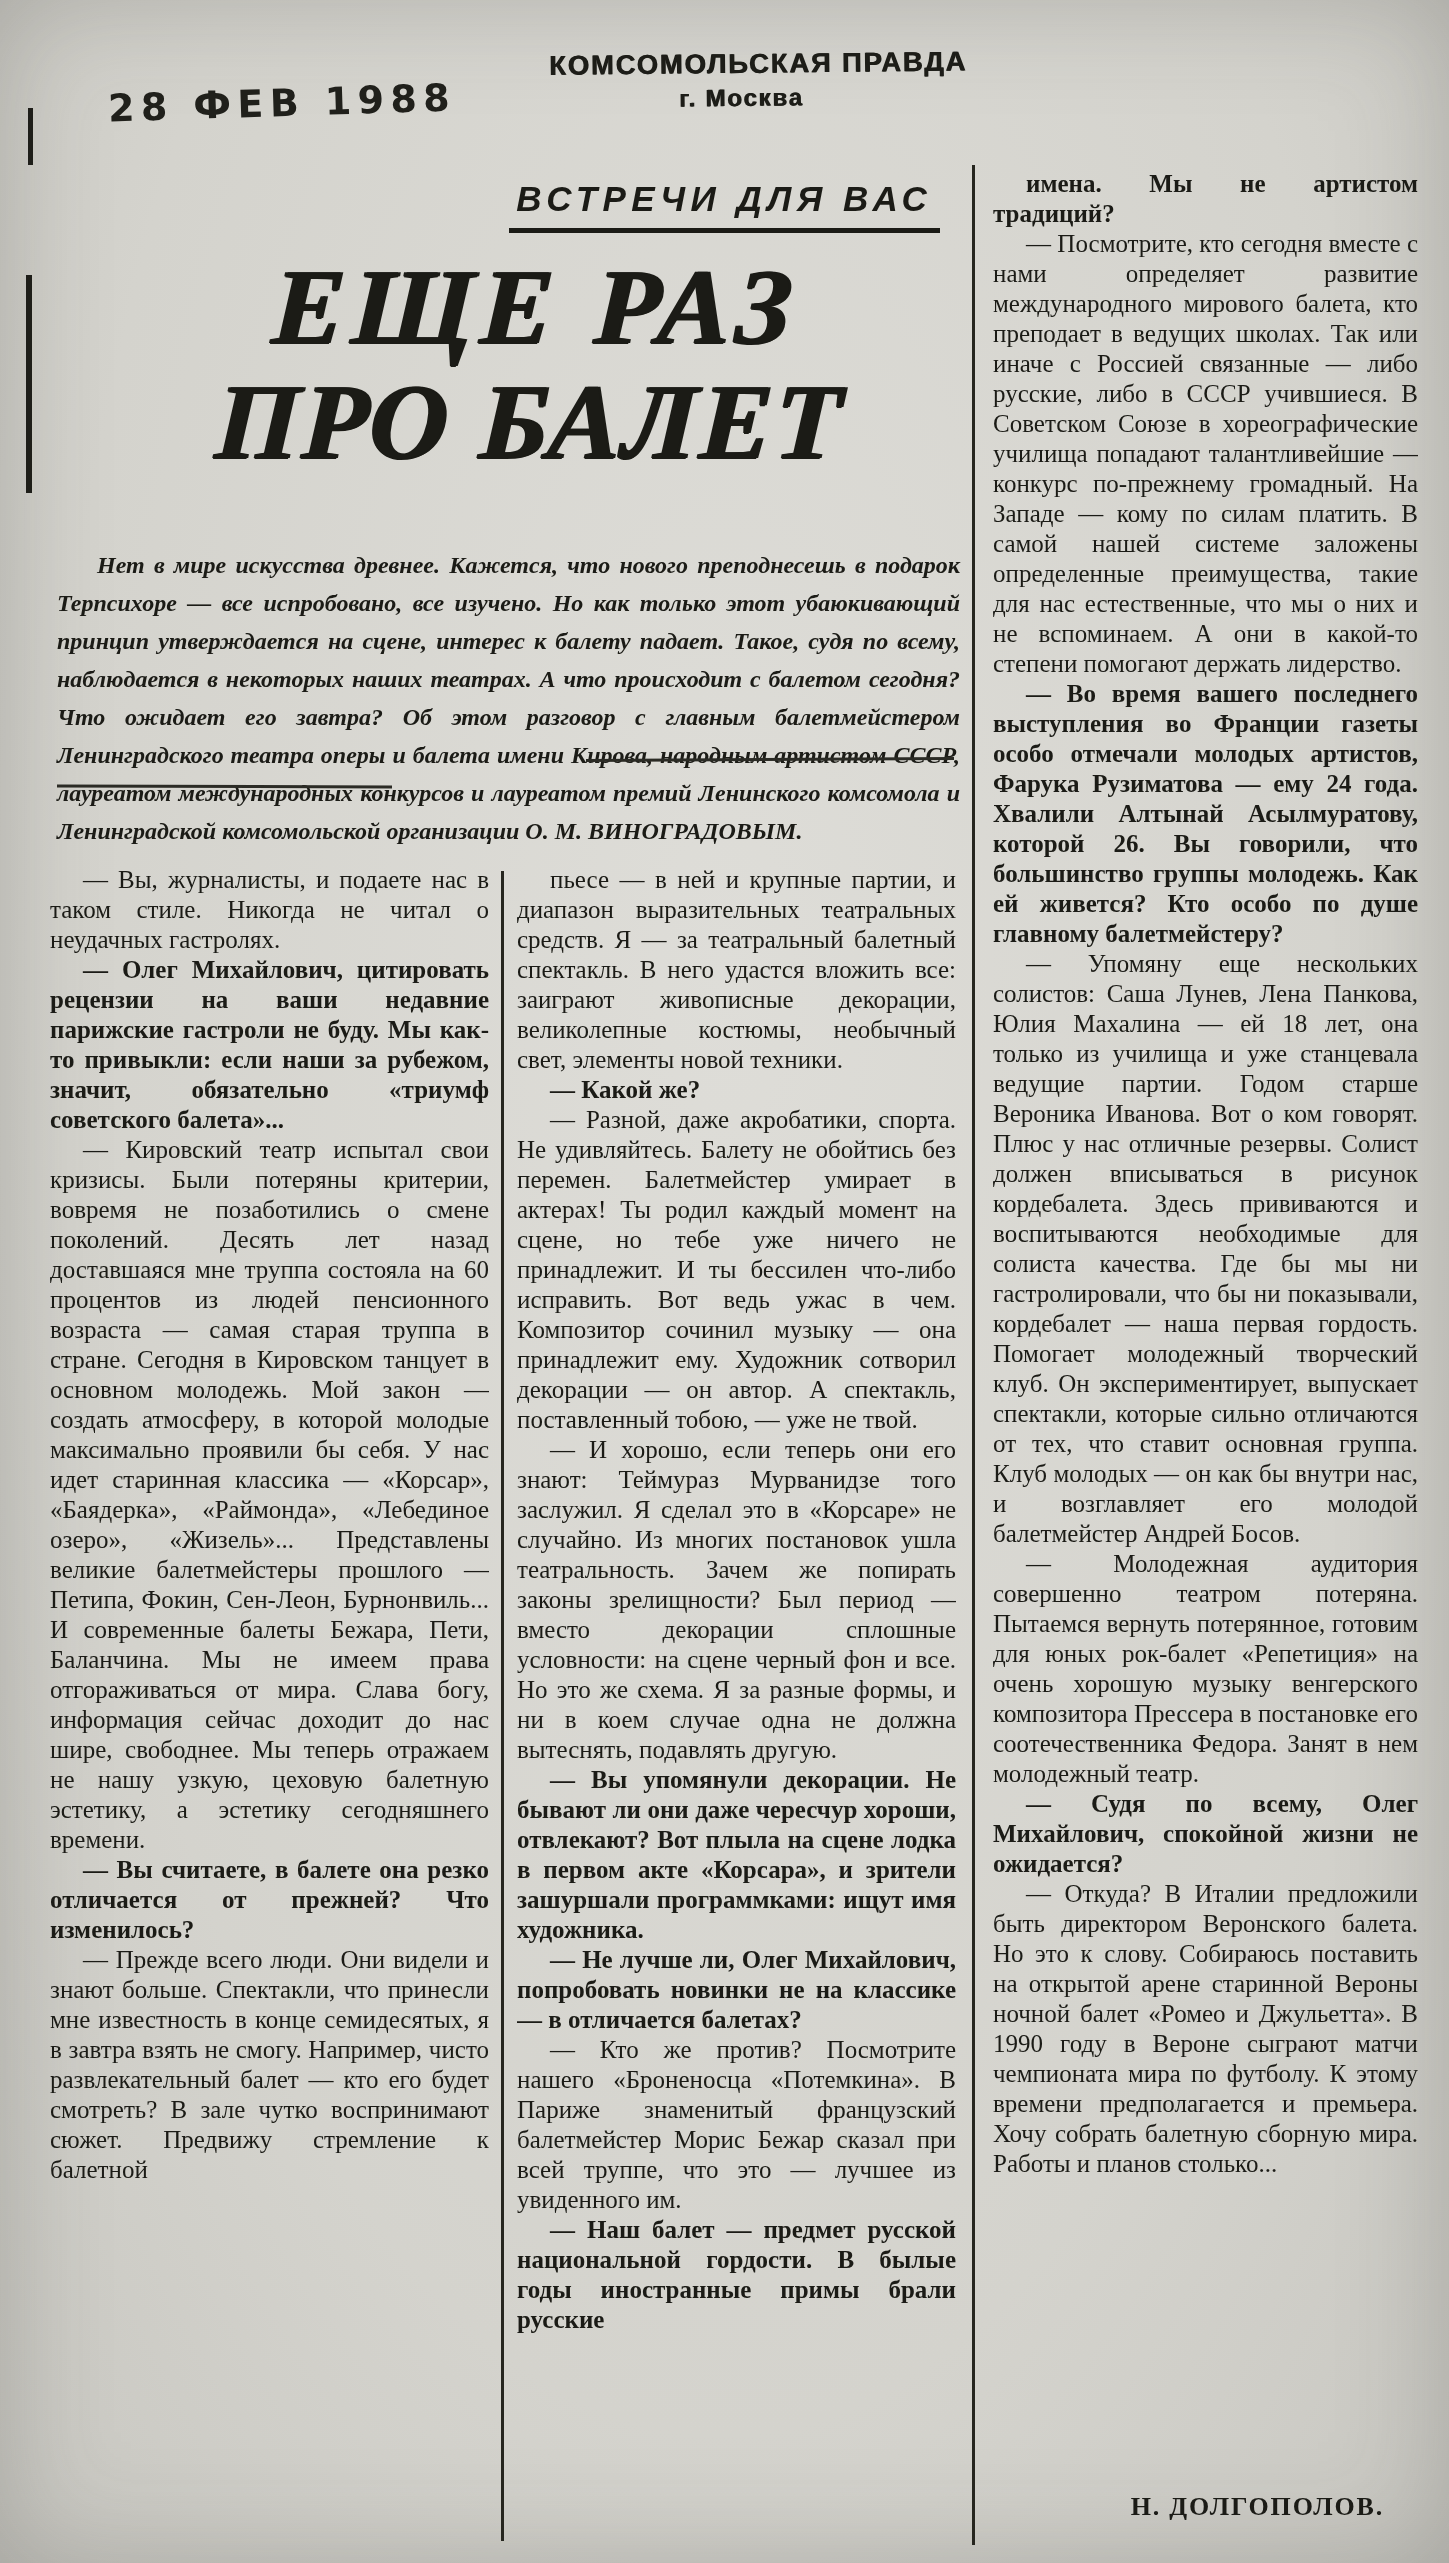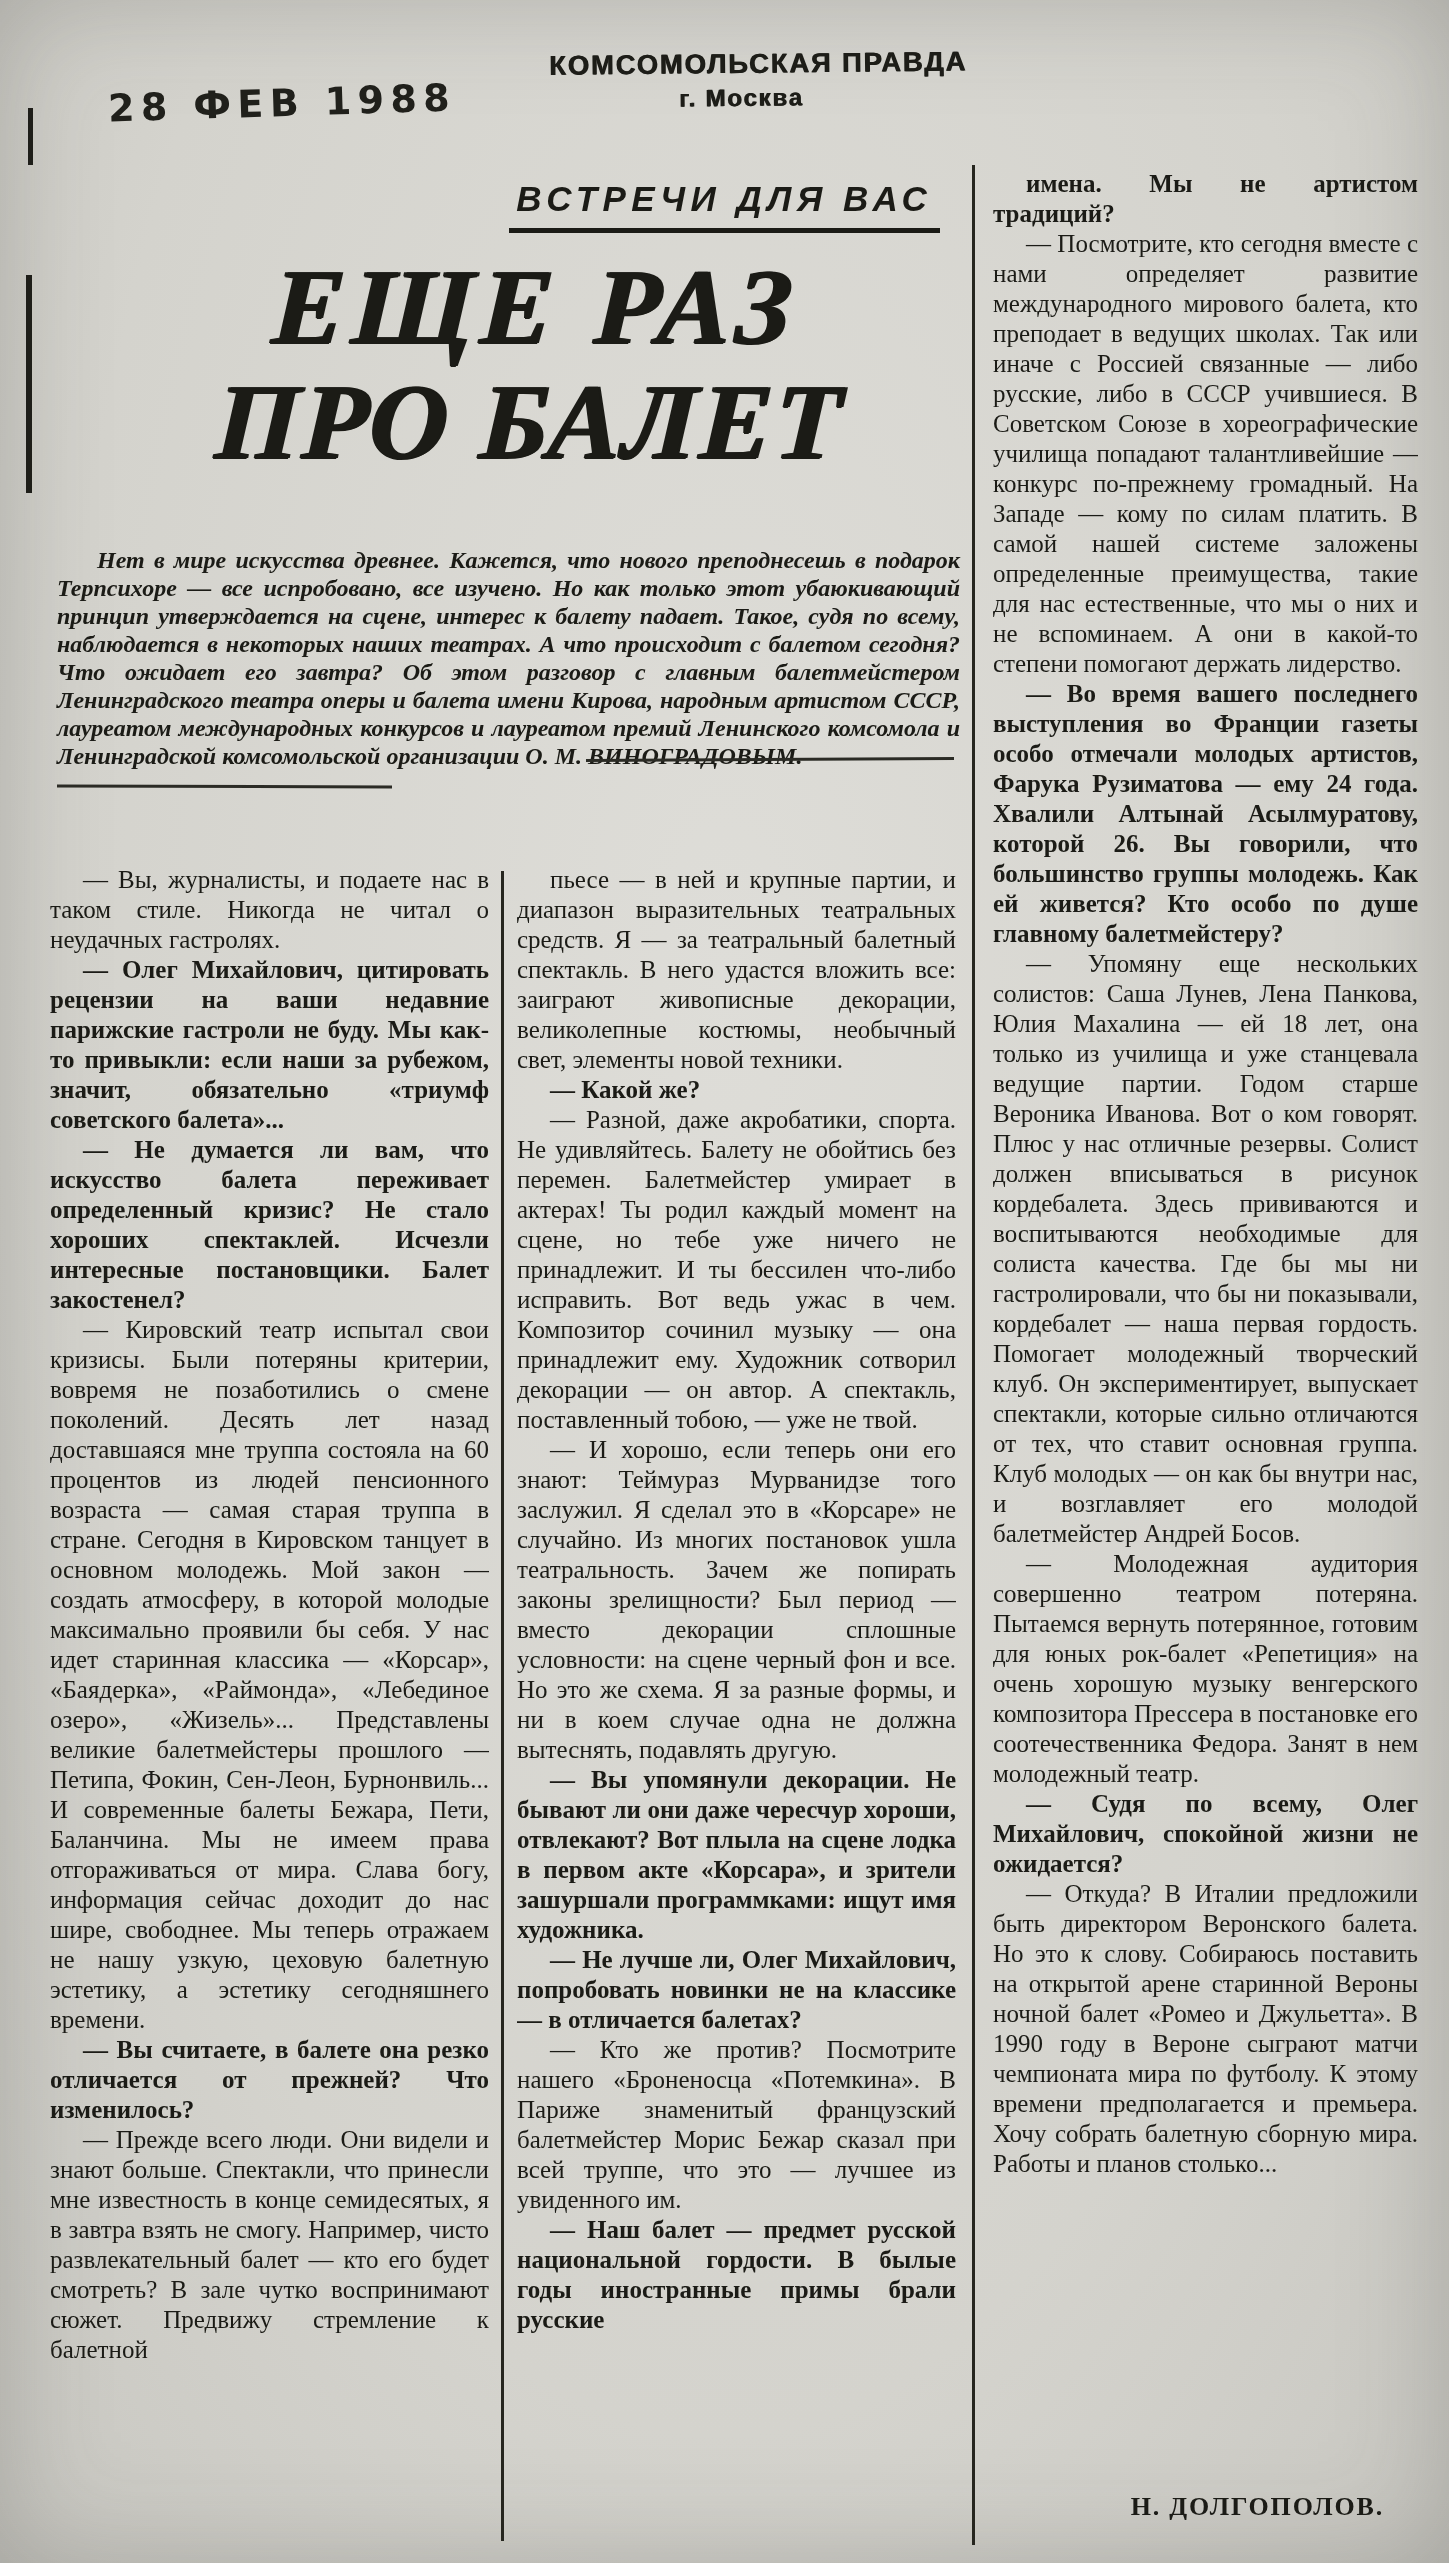--- a/index.html
+++ b/index.html
@@ -44,21 +44,21 @@
     font-weight:bold; font-style:italic; transform:skewX(-3deg);
   }
   .headline .l1 { font-size:108px; line-height:1.02; letter-spacing:7.3px;
     text-shadow:2.7px 0 0 currentColor, 0.9px 0.9px 0 currentColor; }
   .headline .l2 { font-size:108px; line-height:1.12; letter-spacing:2.7px;
     text-shadow:2.7px 0 0 currentColor, 0.9px 0.9px 0 currentColor; }
 
   
   .lead {
     position:absolute; left:57px; top:546px; width:903px;
-    font-size:24px; line-height:28px; font-weight:bold; font-style:italic;
+    font-size:24px; line-height:38px; font-weight:bold; font-style:italic;
     text-align:justify; text-indent:40px; hyphens:auto;
   }
   .pen-underline { position:absolute; height:2.7px; background:#2b2b25; }
   .pen-underline.u1 { left:586px; top:758px; width:368px; transform:rotate(-0.3deg); }
   .pen-underline.u2 { left:57px;  top:785px; width:335px; transform:rotate(0.2deg); }
 
   
   .col {
     position:absolute; text-align:justify;
     font-size:25px; line-height:30px; overflow:hidden; hyphens:auto;
@@ -107,21 +107,20 @@
   <div class="lead">Нет в мире искусства древнее. Кажется, что нового преподнесешь в подарок Терпсихоре — все испробовано, все изучено. Но как только этот убаюкивающий принцип утверждается на сцене, интерес к балету падает. Такое, судя по всему, наблюдается в некоторых наших театрах. А что происходит с балетом сегодня? Что ожидает его завтра? Об этом разговор с главным балетмейстером Ленинградского театра оперы и балета имени Кирова, народным артистом СССР, лауреатом международных конкурсов и лауреатом премий Ленинского комсомола и Ленинградской комсомольской организации О. М. ВИНОГРАДОВЫМ.</div>
   <div class="pen-underline u1"></div>
   <div class="pen-underline u2"></div>
 
   <div class="vrule r1"></div>
   <div class="vrule r2"></div>
 
   <div class="col col1">
       <p class="para">— Вы, журналисты, и подаете нас в таком стиле. Никогда не читал о неудачных гастролях.</p>
       <p class="para q">— Олег Михайлович, цитировать рецензии на ваши недавние парижские гастроли не буду. Мы как-то привыкли: если наши за рубежом, значит, обязательно «триумф советского балета»...</p>
-      <p class="para q">— Не думается ли вам, что искусство балета переживает определенный кризис? Не стало хороших спектаклей. Исчезли интересные постановщики. Балет закостенел?</p>
       <p class="para">— Кировский театр испытал свои кризисы. Были потеряны критерии, вовремя не позаботились о смене поколений. Десять лет назад доставшаяся мне труппа состояла на 60 процентов из людей пенсионного возраста — самая старая труппа в стране. Сегодня в Кировском танцует в основном молодежь. Мой закон — создать атмосферу, в которой молодые максимально проявили бы себя. У нас идет старинная классика — «Корсар», «Баядерка», «Раймонда», «Лебединое озеро», «Жизель»... Представлены великие балетмейстеры прошлого — Петипа, Фокин, Сен-Леон, Бурнонвиль... И современные балеты Бежара, Пети, Баланчина. Мы не имеем права отгораживаться от мира. Слава богу, информация сейчас доходит до нас шире, свободнее. Мы теперь отражаем не нашу узкую, цеховую балетную эстетику, а эстетику сегодняшнего времени.</p>
       <p class="para q">— Вы считаете, в балете она резко отличается от прежней? Что изменилось?</p>
       <p class="para">— Прежде всего люди. Они видели и знают больше. Спектакли, что принесли мне известность в конце семидесятых, я в завтра взять не смогу. Например, чисто развлекательный балет — кто его будет смотреть? В зале чутко воспринимают сюжет. Предвижу стремление к балетной</p>
     </div>
   <div class="col col2">
       <p class="para">пьесе — в ней и крупные партии, и диапазон выразительных театральных средств. Я — за театральный балетный спектакль. В него удастся вложить все: заиграют живописные декорации, великолепные костюмы, необычный свет, элементы новой техники.</p>
       <p class="para q">— Какой же?</p>
       <p class="para">— Разной, даже акробатики, спорта. Не удивляйтесь. Балету не обойтись без перемен. Балетмейстер умирает в актерах! Ты родил каждый момент на сцене, но тебе уже ничего не принадлежит. И ты бессилен что-либо исправить. Вот ведь ужас в чем. Композитор сочинил музыку — она принадлежит ему. Художник сотворил декорации — он автор. А спектакль, поставленный тобою, — уже не твой.</p>
       <p class="para">— И хорошо, если теперь они его знают: Теймураз Мурванидзе того заслужил. Я сделал это в «Корсаре» не случайно. Из многих постановок ушла театральность. Зачем же попирать законы зрелищности? Был период — вместо декорации сплошные условности: на сцене черный фон и все. Но это же схема. Я за разные формы, и ни в коем случае одна не должна вытеснять, подавлять другую.</p>
       <p class="para q">— Вы упомянули декорации. Не бывают ли они даже чересчур хороши, отвлекают? Вот плыла на сцене лодка в первом акте «Корсара», и зрители зашуршали программками: ищут имя художника.</p>

